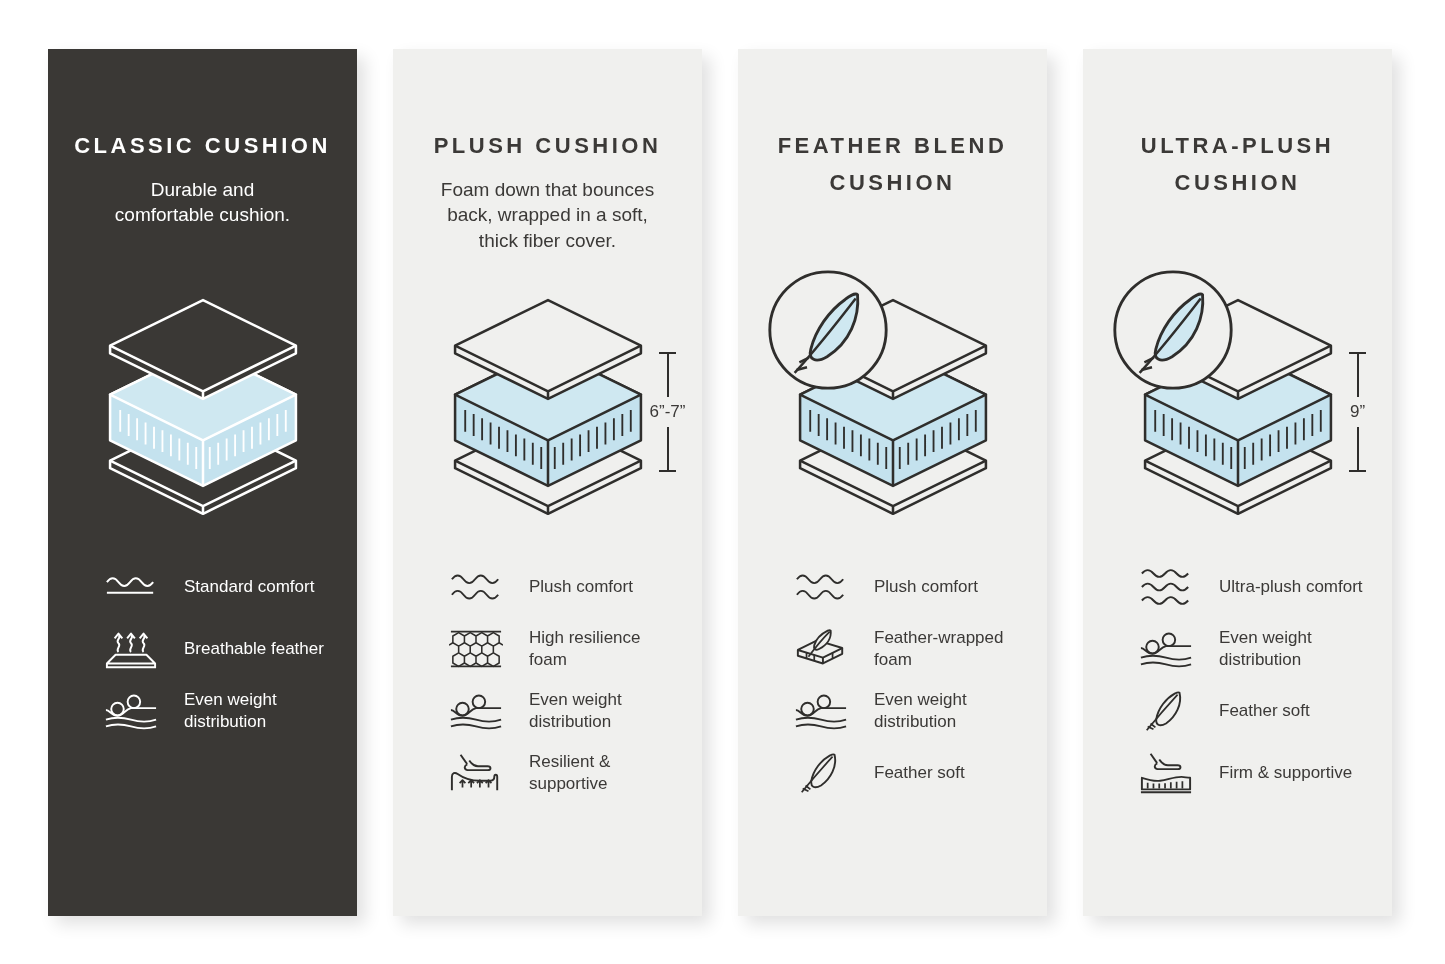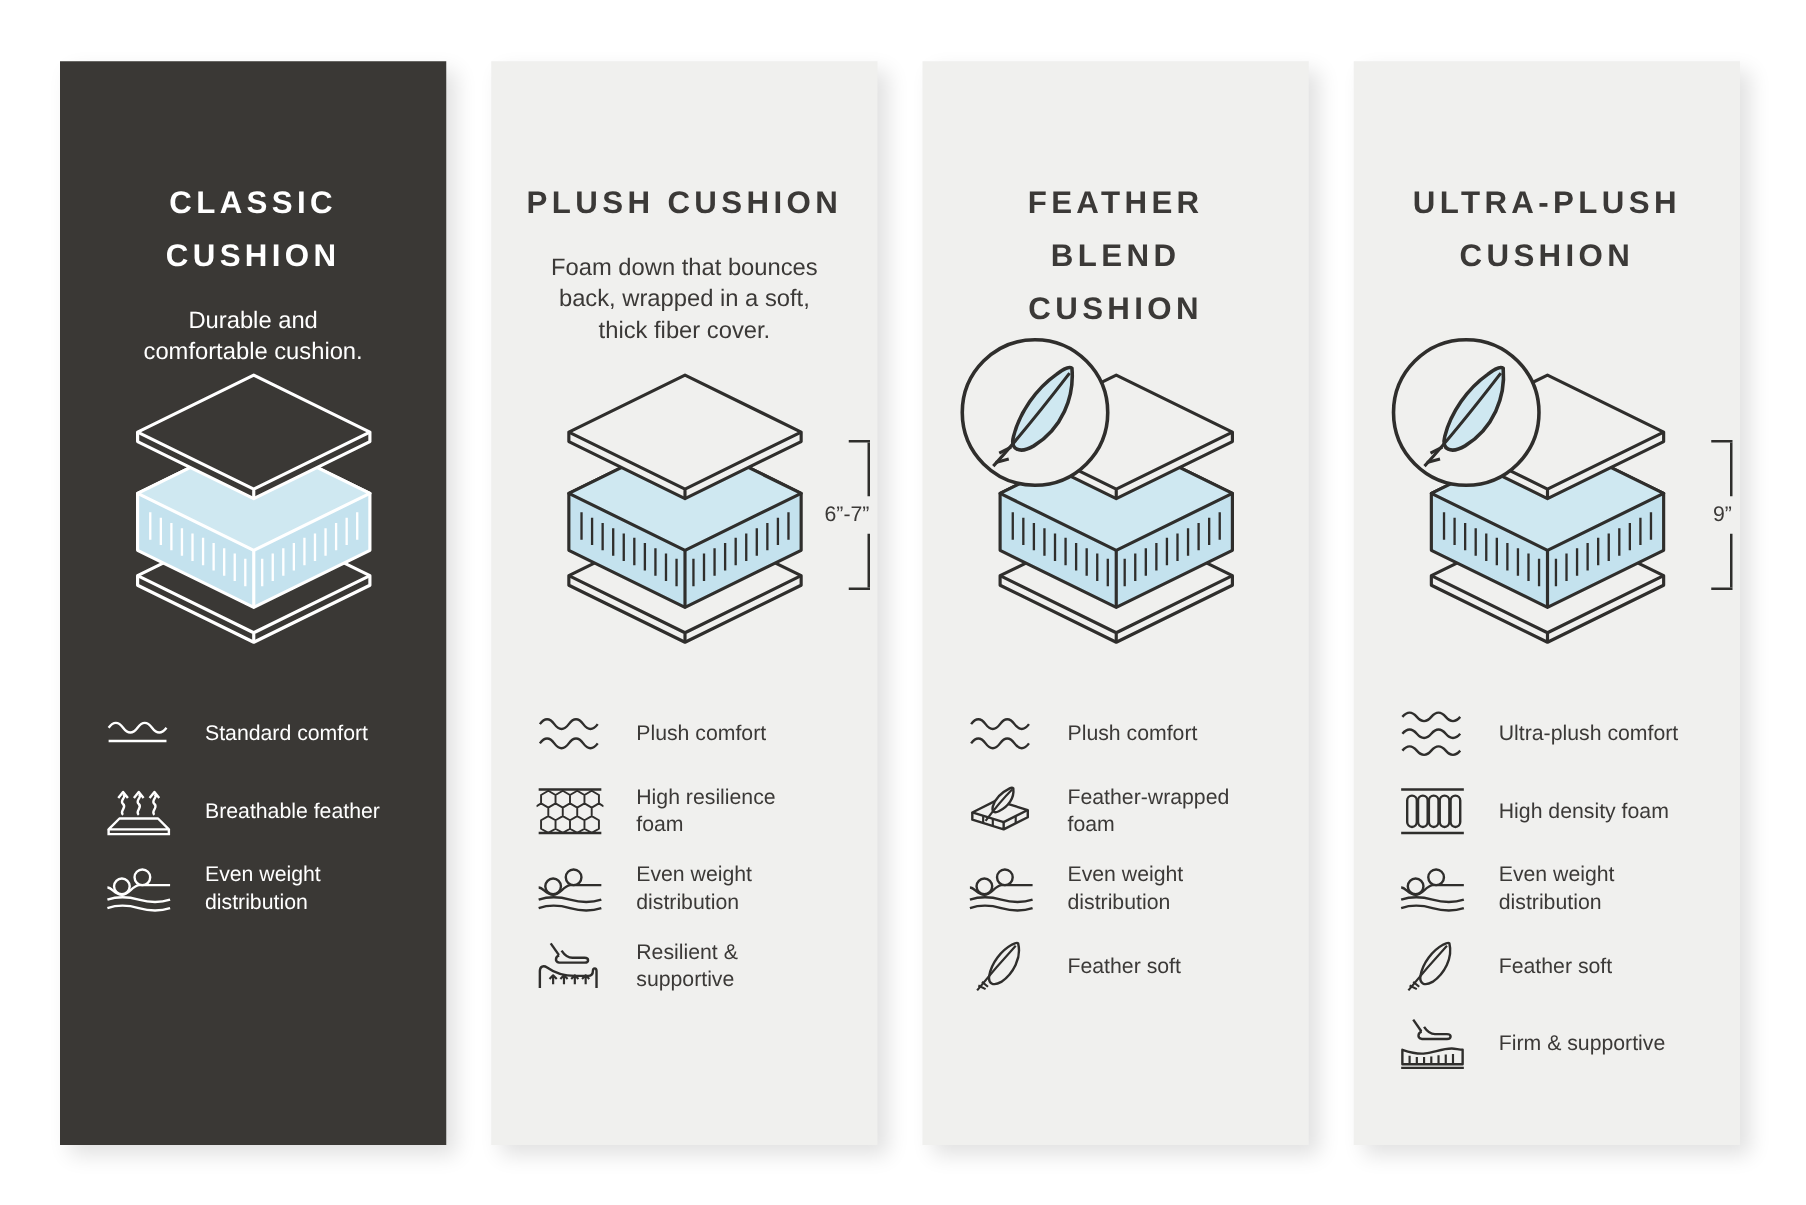--- a/index.html
+++ b/index.html
@@ -23,45 +23,45 @@
   .card.dark{
     --slab:#3a3835; --blue-top:#cfe8f1; --blue-side:#c4e2ee;
     --line:#ffffff; --text:#ffffff;
   }
   .card.light{
     --slab:#f0f0ee; --blue-top:#cfe8f1; --blue-side:#c4e2ee;
     --line:#2f2e2c; --text:#3b3937;
   }
 
   .title{
-    margin:18px;padding:74px 10px 0;text-align:center;
-    font-size:25px;font-weight:bold;letter-spacing:3.5px;
+    margin:4px;padding:74px 10px 0;text-align:center;
+    font-size:22px;font-weight:bold;letter-spacing:3.5px;
     line-height:1.7;white-space:pre-line;color:var(--text);
   }
   .desc{
     margin:13px 18px 0;text-align:center;
     font-size:19px;line-height:1.32;white-space:pre-line;color:var(--text);
   }
 
   .illus{position:absolute;top:246px;left:0;width:100%;
     display:flex;justify-content:center;color:var(--line);}
   .illus-inner{position:relative;width:220px;height:224px;}
   svg.cushion{display:block;width:220px;height:223px;overflow:visible;}
   svg.badge{position:absolute;left:-17px;top:-27px;width:124px;height:124px;}
 
   .measure{
     position:absolute;left:202px;top:57px;height:120px;width:56px;
-    display:flex;flex-direction:column;align-items:flex-end;color:var(--line);
+    display:flex;flex-direction:column;align-items:center;color:var(--line);
   }
   .m-cap{width:17px;height:2px;background:currentColor;}
   .m-seg{width:2px;flex:1;background:currentColor;}
   .m-label{font-size:17px;padding:5px 0;color:var(--text);white-space:nowrap;}
 
   .features{
-    position:absolute;top:516px;left:36px;right:14px;
+    position:absolute;top:516px;left:56px;right:14px;
     list-style:none;margin:0;padding:0;
     display:flex;flex-direction:column;gap:18px;
   }
   .feature{display:flex;align-items:center;gap:26px;height:44px;}
   .ficon{width:54px;height:44px;flex:0 0 54px;color:var(--line);}
   .ficon svg{width:54px;height:44px;display:block;}
   .flabel{font-size:17px;line-height:1.28;white-space:pre-line;color:var(--text);}
 
   .defs{position:absolute;width:0;height:0;overflow:hidden;}
 </style>
@@ -341,28 +341,20 @@
         <span class="ficon">
             <svg>
               <use href="#s-wave3"></use>
             </svg>
           </span>
         <span class="flabel">Ultra-plush comfort</span>
       </li>
       <li class="feature">
         <span class="ficon">
             <svg>
-              <use href="#s-density"></use>
-            </svg>
-          </span>
-        <span class="flabel">High density foam</span>
-      </li>
-      <li class="feature">
-        <span class="ficon">
-            <svg>
               <use href="#s-even"></use>
             </svg>
           </span>
         <span class="flabel">Even weight
 distribution</span>
       </li>
       <li class="feature">
         <span class="ficon">
             <svg>
               <use href="#s-feather"></use>

